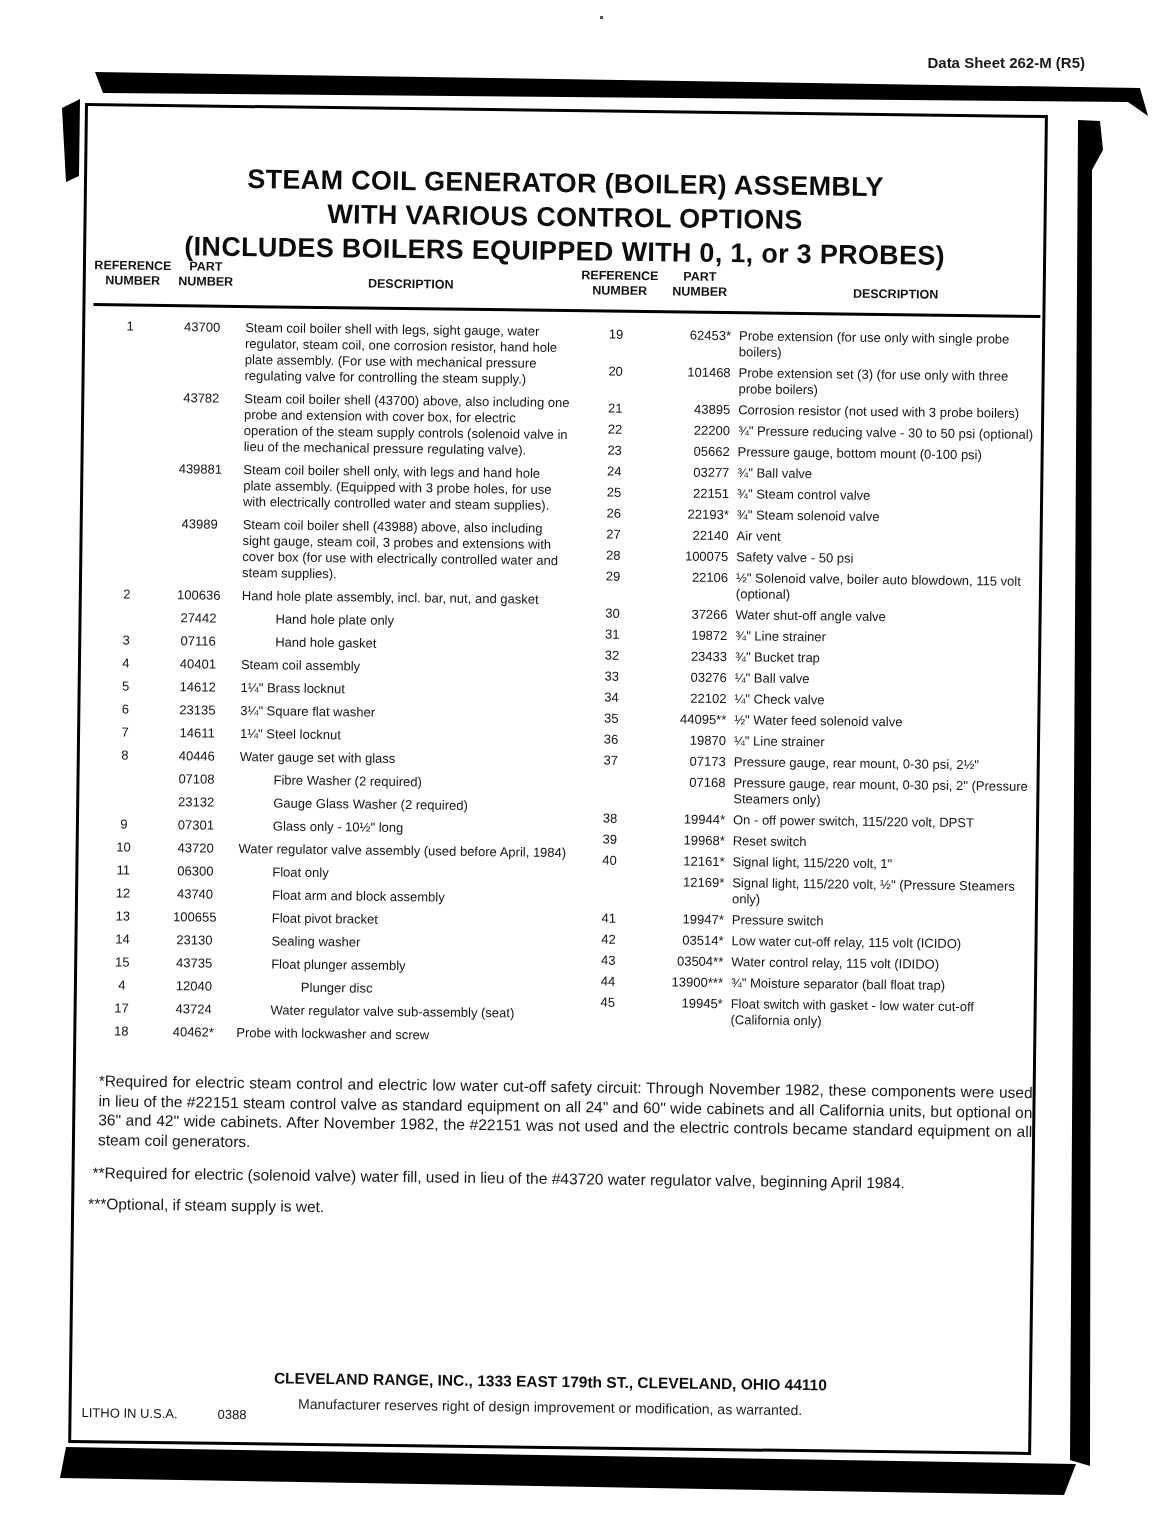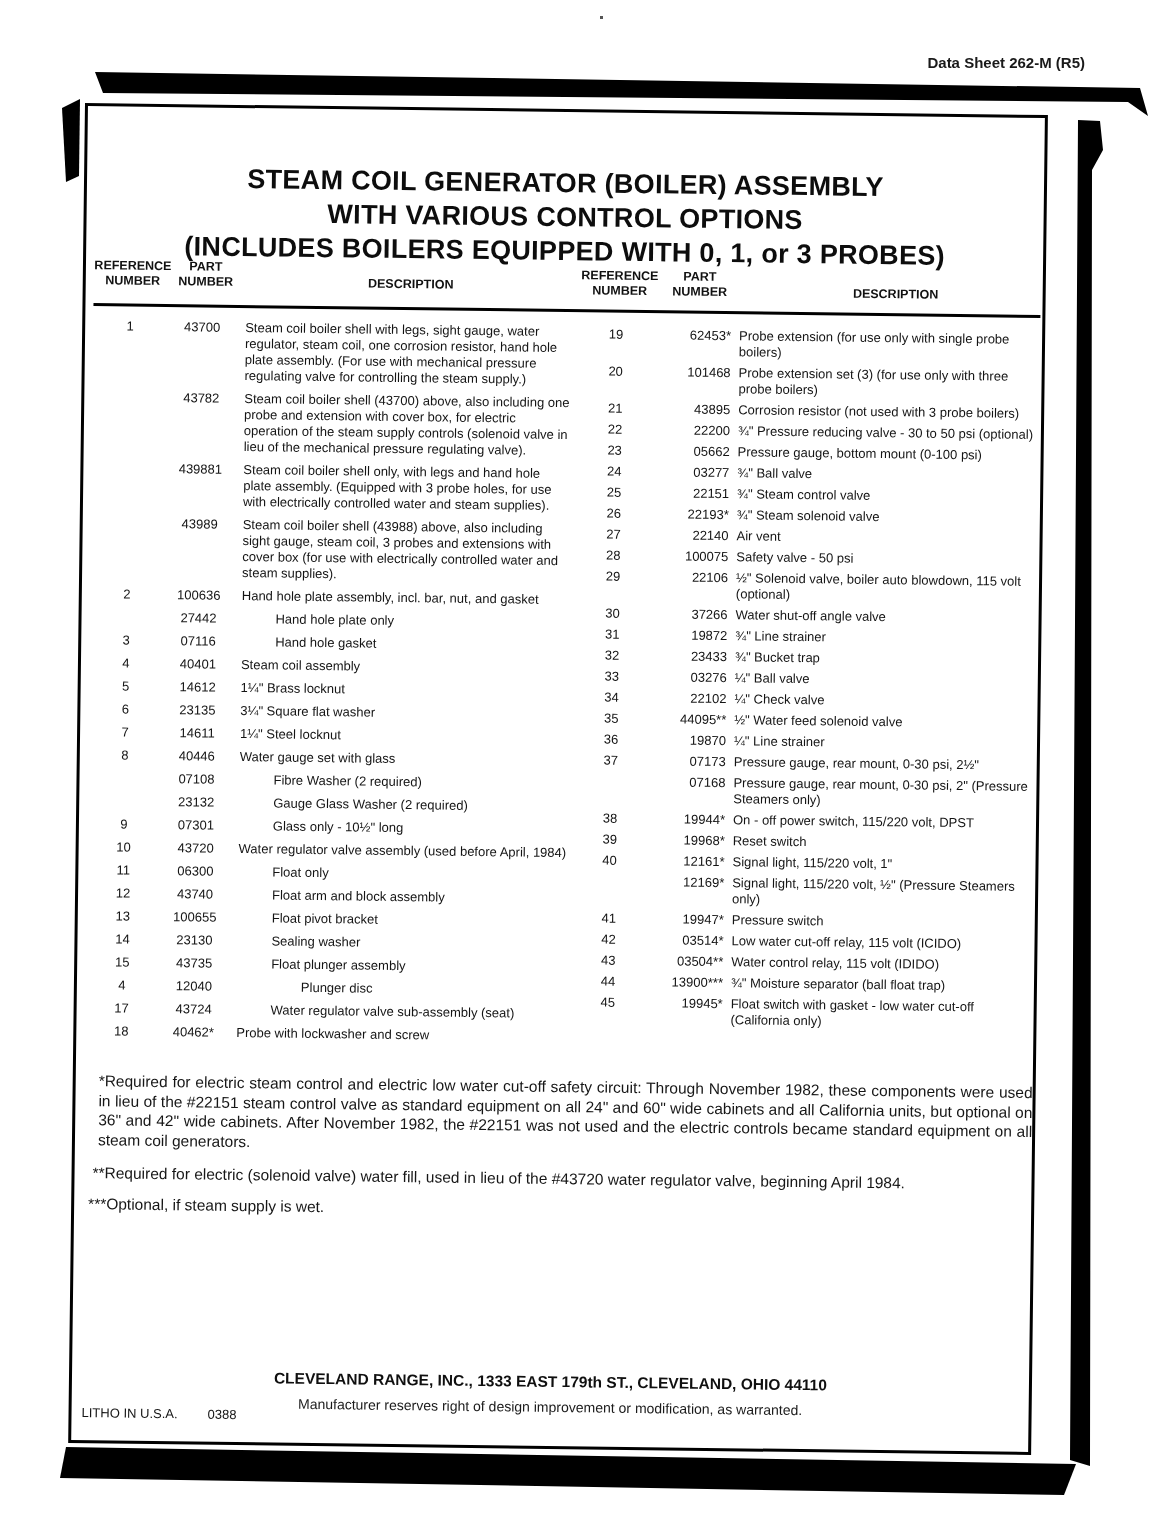--- a/index.html
+++ b/index.html
@@ -33,21 +33,21 @@
   .ind2 .cell-desc{padding-left:72px;}
   .footnotes{position:absolute;left:14px;top:965px;width:943px;font-size:15.5px;line-height:19.5px;color:#161616;}
   .fn{margin:0;}
   .fn-0{margin-left:9px;text-align:justify;}
   .fn-1{margin-top:14px;margin-left:4px;}
   .fn-2{margin-top:11px;margin-left:0;}
   .footer-address{position:absolute;left:0;top:1261px;width:100%;text-align:center;
                   font-weight:bold;font-size:15.5px;color:#0f0f0f;}
   .footer-disclaimer{position:absolute;left:0;top:1287px;width:100%;text-align:center;font-size:14px;color:#1a1a1a;}
   .litho{position:absolute;left:10px;top:1299px;font-size:13px;color:#161616;}
-  .litho .code{margin-left:30px;}
+  .litho .code{margin-left:40px;}
 </style>
 </head>
 <body>
 
 <div id="canvas">
 
   <svg id="scan-art" viewBox="0 0 1153 1513" xmlns="http://www.w3.org/2000/svg" aria-hidden="true">
     <rect x="600" y="16" width="3" height="3" fill="#555"></rect>
     <path d="M95,72 L1140,88 L1148,116 L1128,102 L103,93 Z" fill="#000"></path>
     <path d="M62,108 L80,99 L79,176 L66,182 Z" fill="#000"></path>

